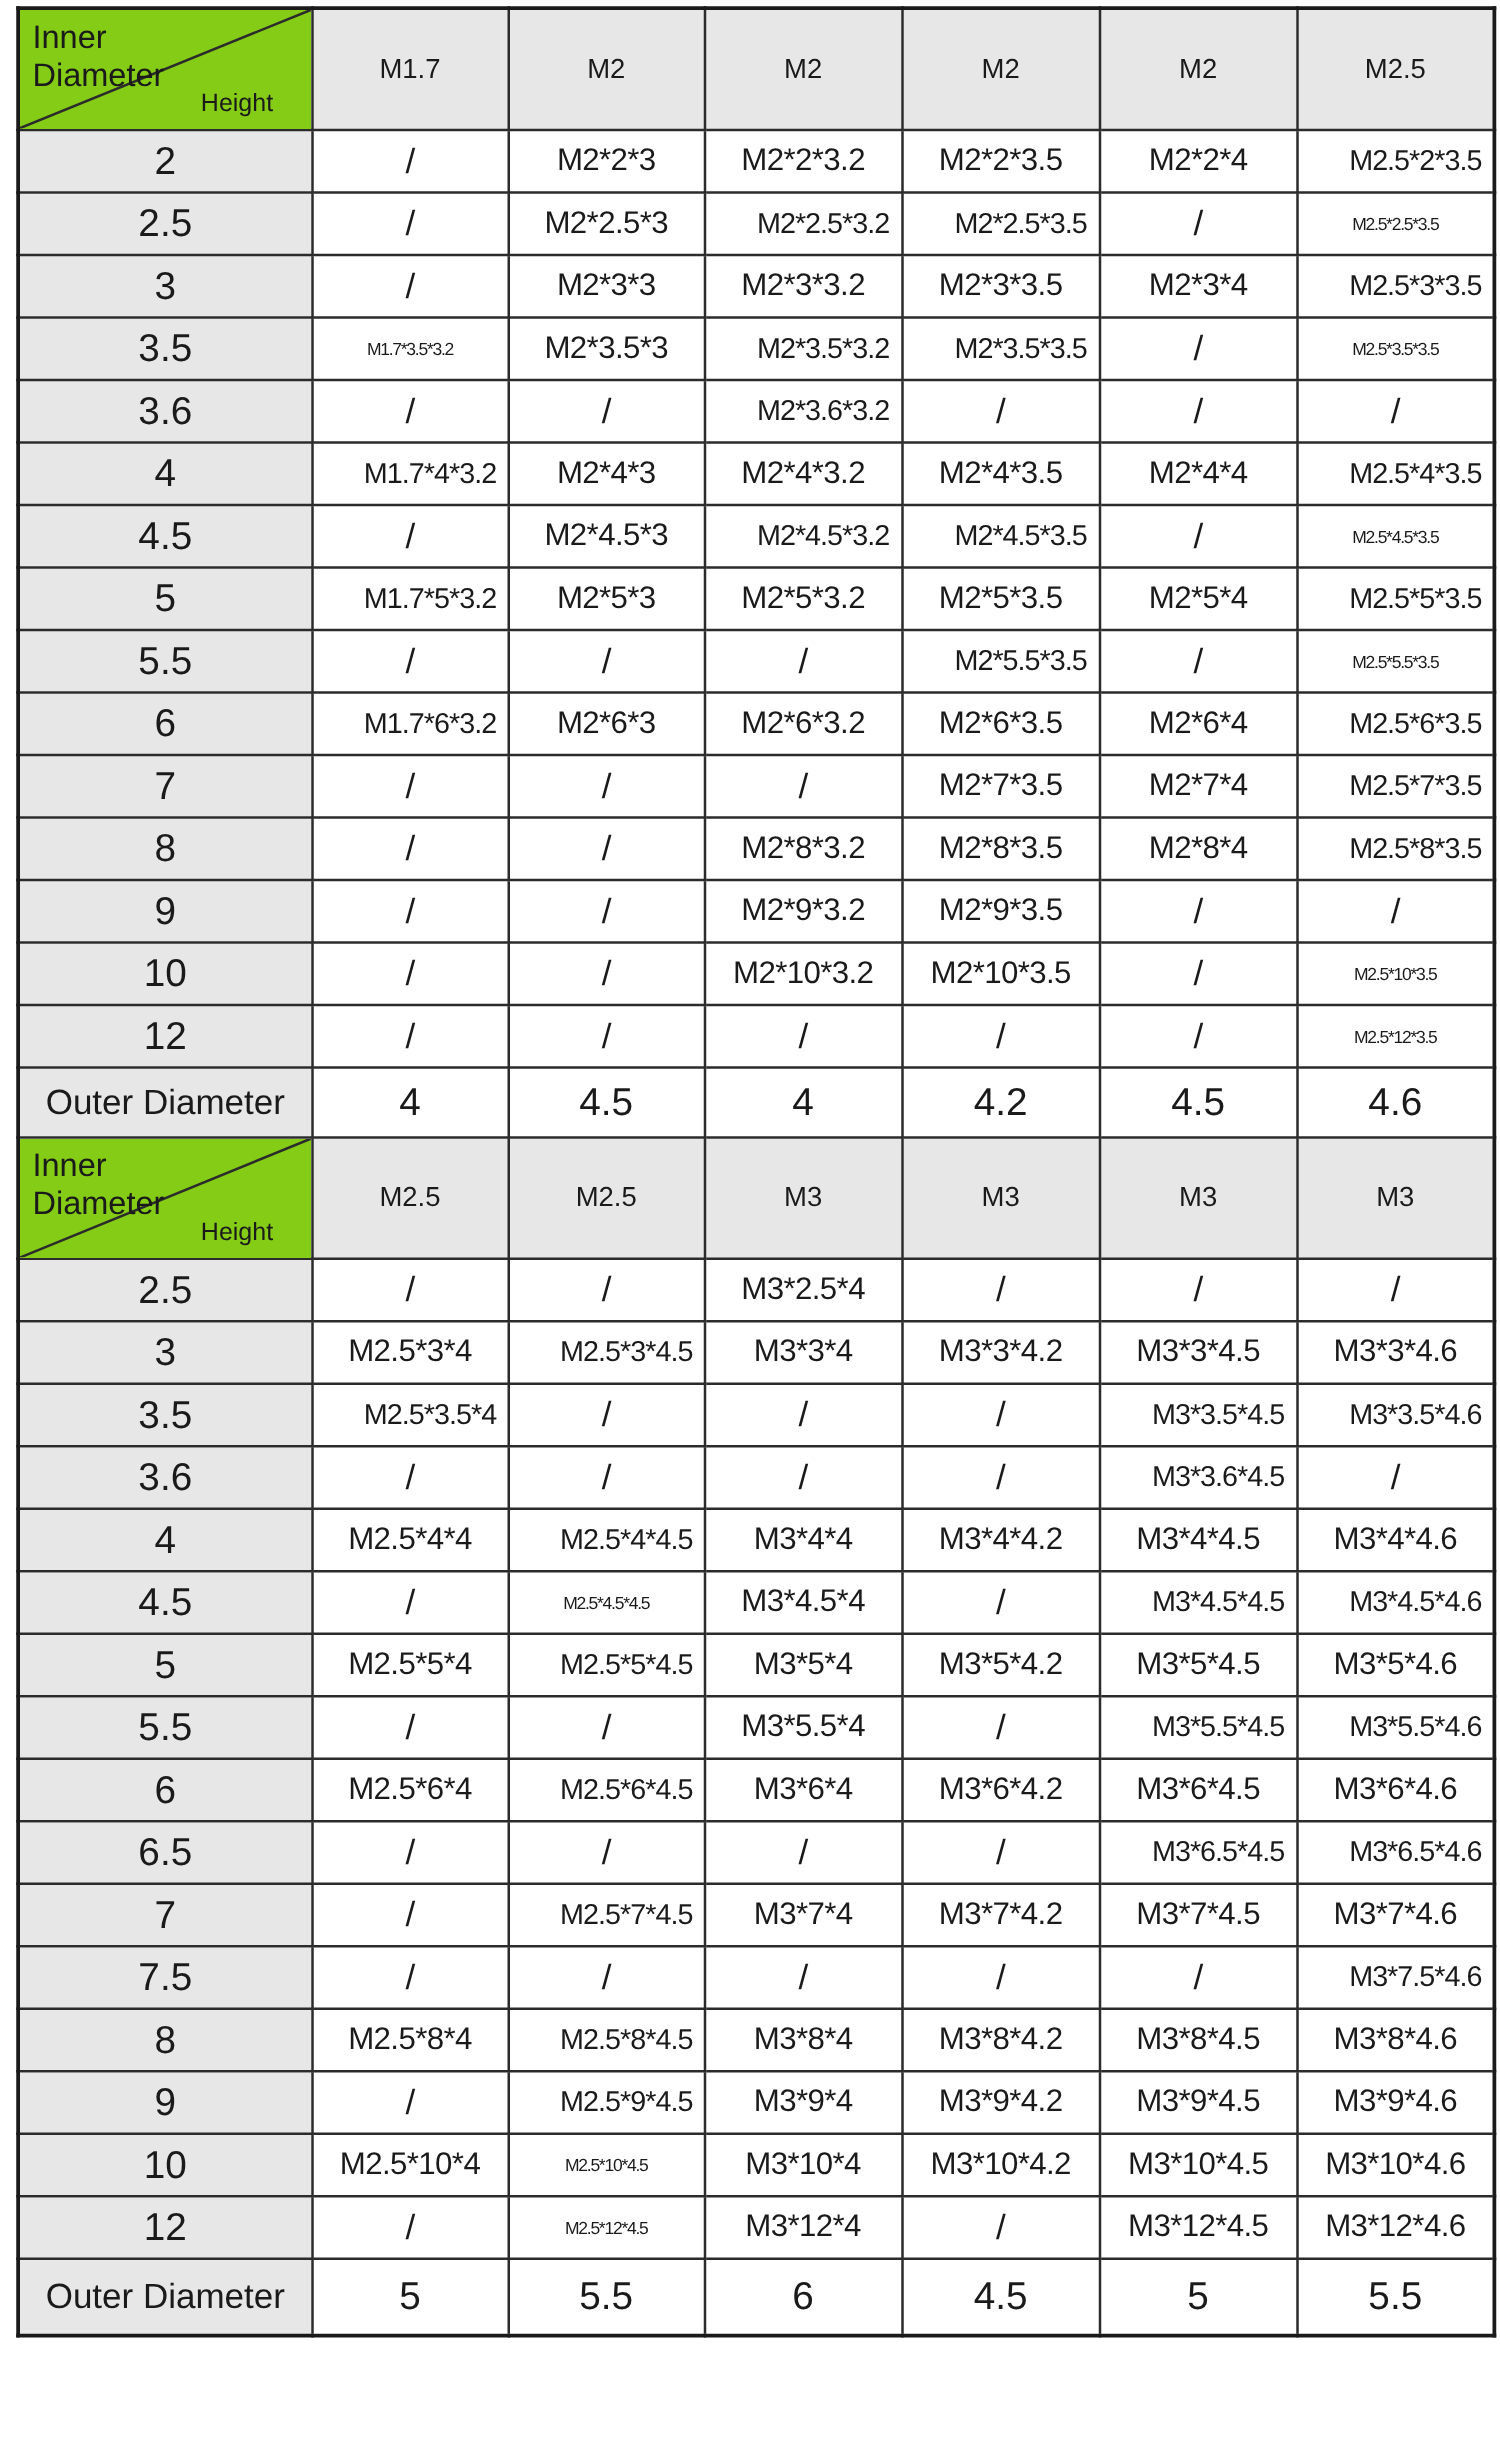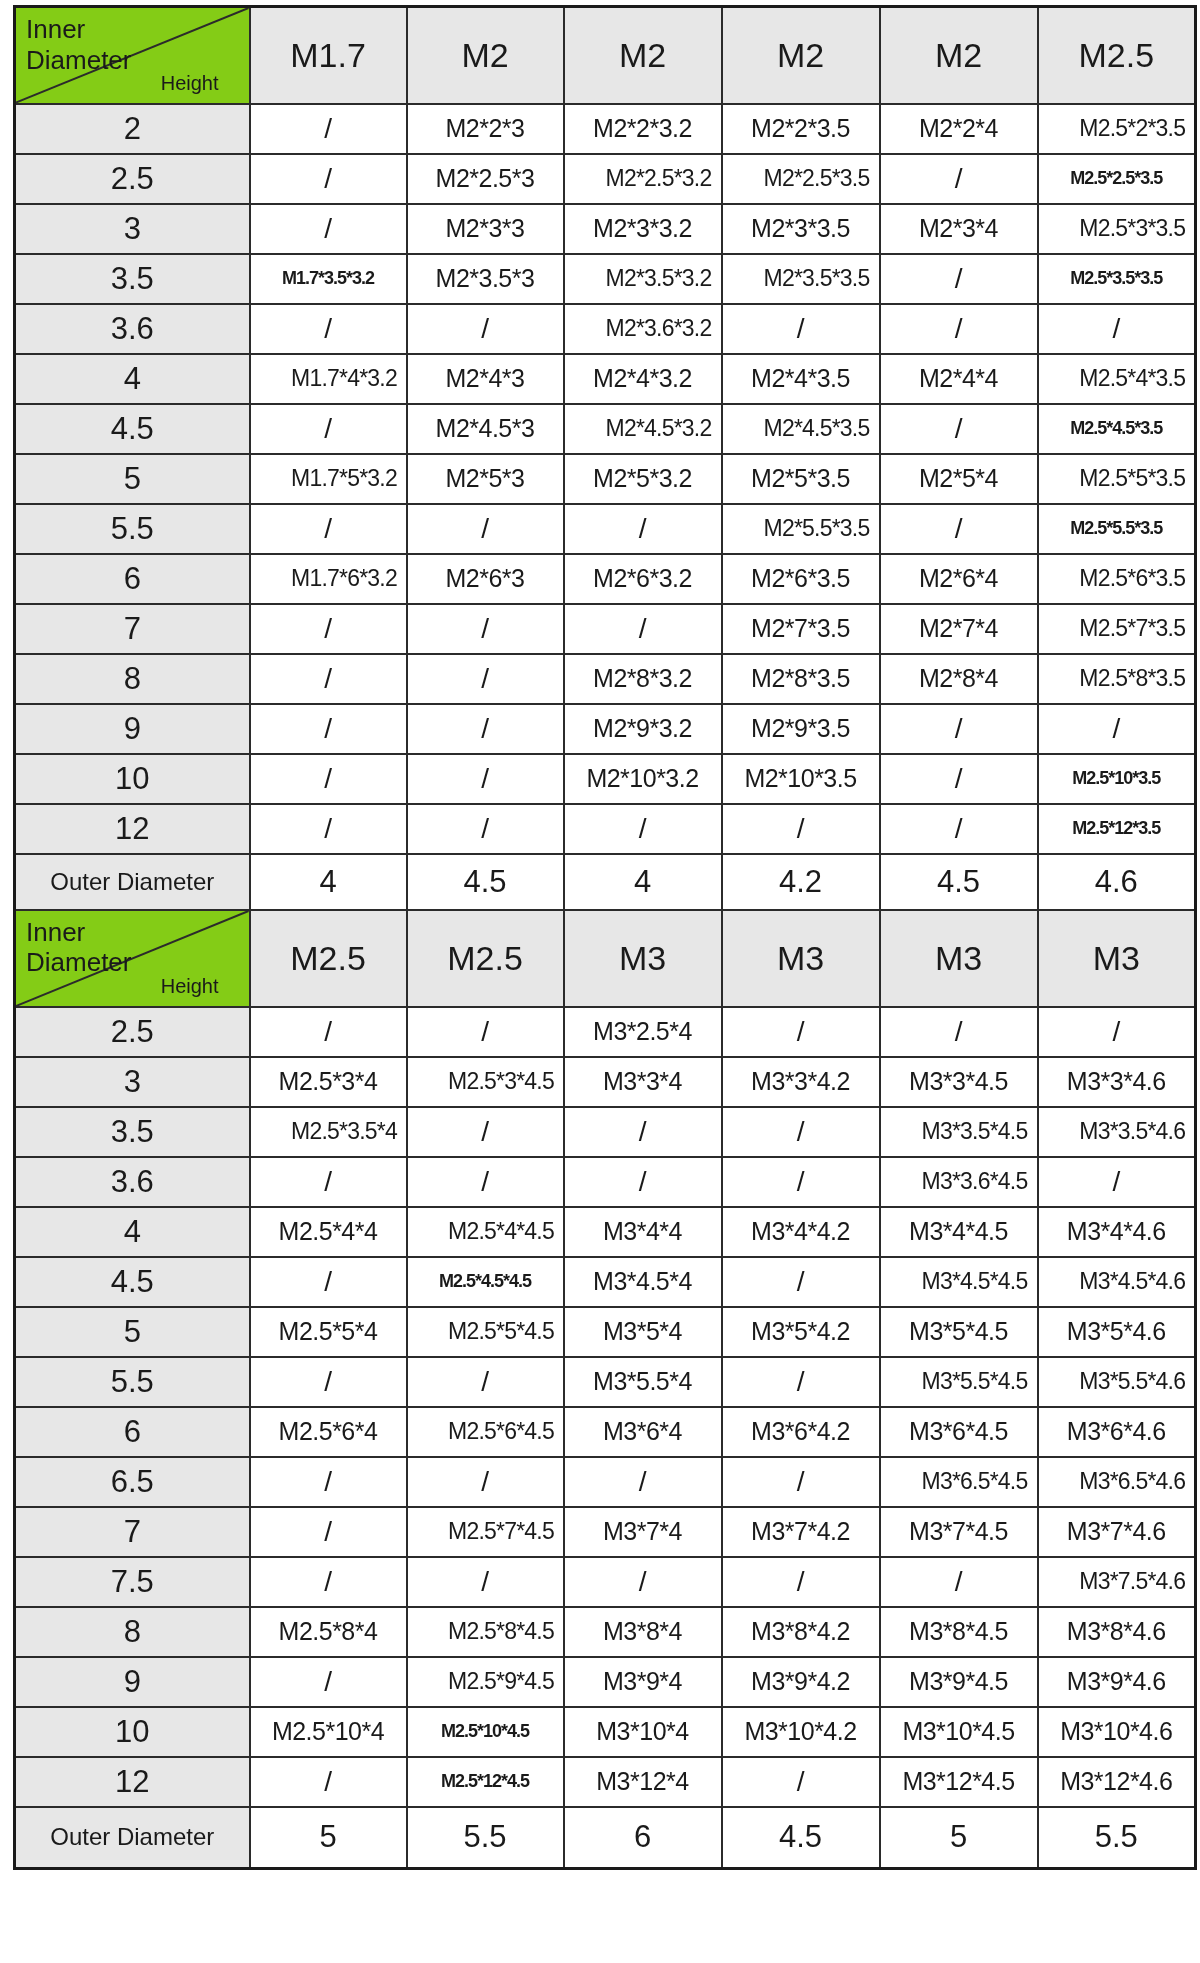--- a/index.html
+++ b/index.html
@@ -53,36 +53,36 @@
     font-size: 20px;
   }
   svg.diag {
     position: absolute;
     top: 0; left: 0;
     width: 100%; height: 100%;
     display: block;
   }
   td.col-header {
     background: #e7e7e7;
-    font-size: 34px;
+    font-size: 22px;
   }
   td.row-label {
     background: #e7e7e7;
     font-size: 31px;
   }
   td.row-label.outer-label {
-    font-size: 24px;
+    font-size: 28px;
   }
   td.data-cell {
     background: #ffffff;
     font-size: 25px;
     letter-spacing: -0.5px;
   }
   td.data-cell.lg { font-size: 23px; letter-spacing: -0.8px; padding-left: 32px; }
-  td.data-cell.xl { font-size: 18px; letter-spacing: -1px; font-weight: bold; }
+  td.data-cell.xl { font-size: 14px; letter-spacing: -1px; }
   td.data-cell.slash { font-size: 28px; }
   td.outer-value {
     background: #ffffff;
     font-size: 31px;
   }
 </style>
 </head>
 <body>
 
 <div class="sheet">

